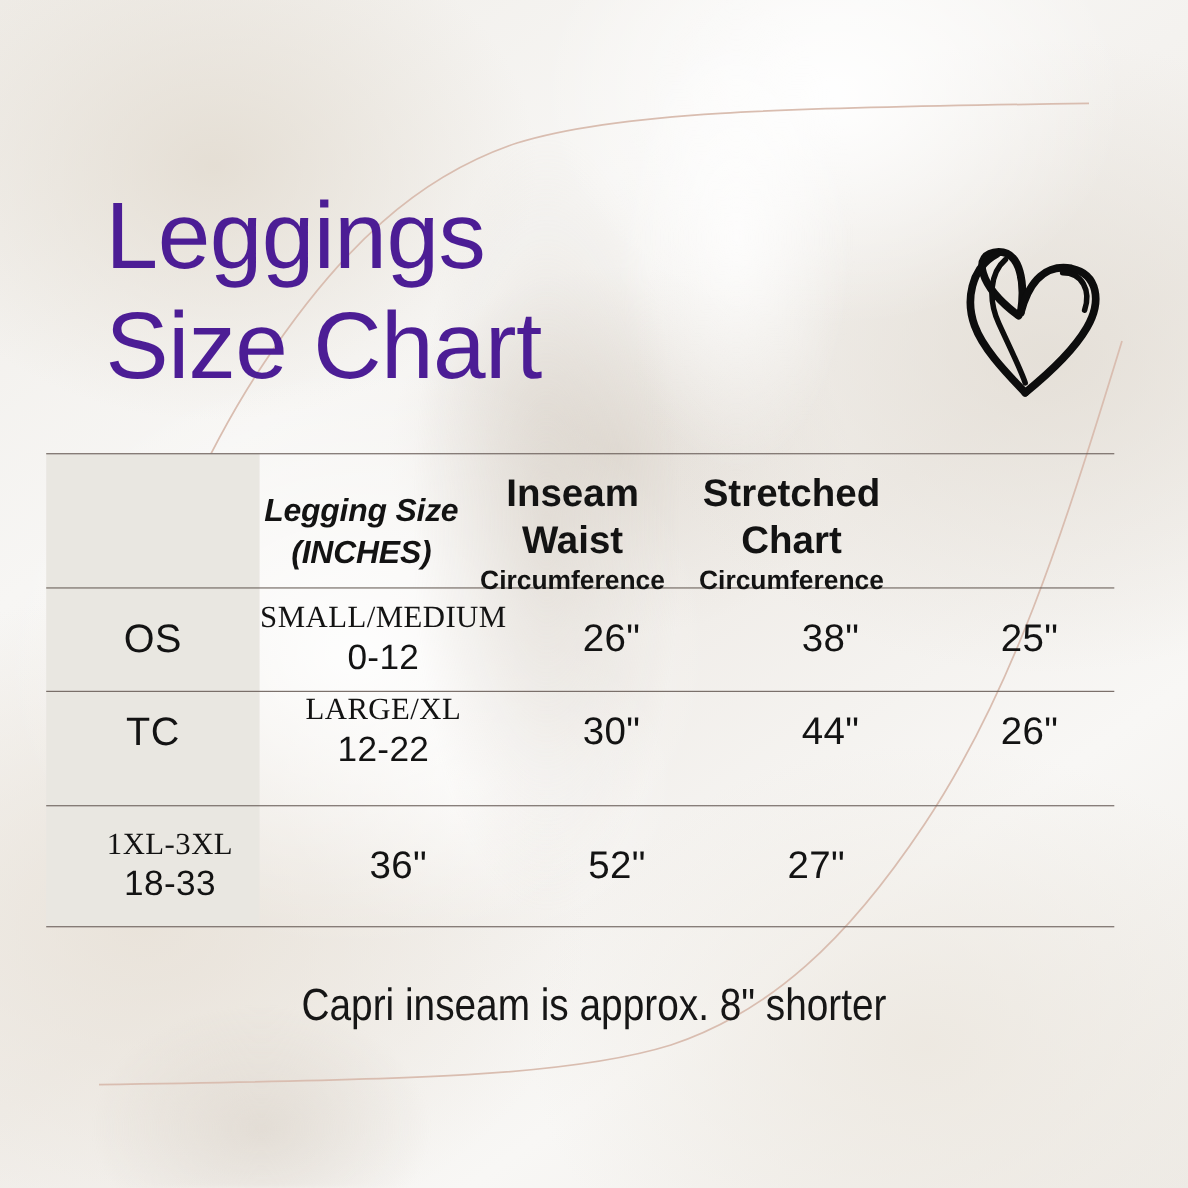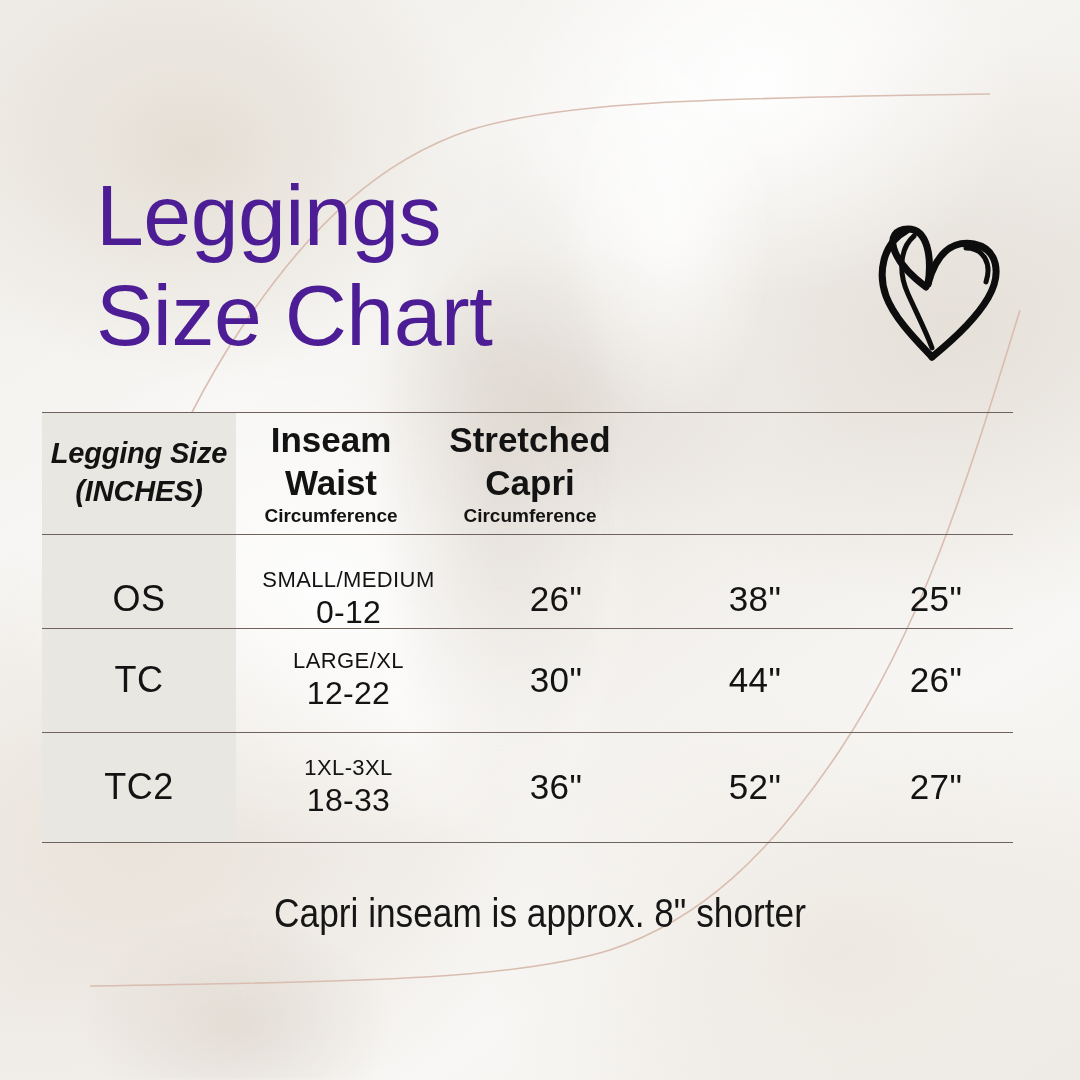--- a/index.html
+++ b/index.html
@@ -95,23 +95,23 @@
   .rule.r3 { top: 320px; }
   .rule.r4 { top: 430px; }
 
   .row {
     position: absolute;
     left: 0;
     width: 971px;
     display: flex;
     align-items: center;
   }
-  .row.head { top: 0;     height: 122px; }
-  .row.d1   { top: 140px; height: 94px;  }
-  .row.d2   { top: 216px; height: 104px; }
+  .row.head { top: 12px;     height: 122px; justify-content: center; }
+  .row.d1   { top: 122px; height: 94px;  }
+  .row.d2   { top: 201px; height: 104px; }
   .row.d3   { top: 320px; height: 110px; }
 
   .cell {
     display: flex;
     flex-direction: column;
     align-items: center;
     justify-content: center;
     text-align: center;
     color: #131313;
   }
@@ -131,36 +131,37 @@
     letter-spacing: -0.2px;
   }
   .h-bold {
     font-weight: 700;
     font-size: 35px;
     line-height: 1.22;
     white-space: pre-line;
   }
   .h-sub {
     font-weight: 700;
-    font-size: 19px;
+    font-size: 24px;
     line-height: 1.1;
     margin-top: 2px;
   }
 
   
   .d-size {
     font-weight: 300;
     font-size: 36px;
     letter-spacing: 0.5px;
   }
   .d-fits-small {
     font-weight: 300;
-    font-size: 22px;
+    font-size: 28px;
     letter-spacing: 0.4px;
     margin-bottom: 1px;
+    font-family: Liberation Serif, serif;
   }
   .d-fits-big {
     font-weight: 300;
     font-size: 32px;
     letter-spacing: 0.3px;
   }
   .d-meas {
     font-weight: 300;
     font-size: 35px;
     letter-spacing: 0.3px;
@@ -217,21 +218,21 @@
       <span class="h-size">Legging Size
 (INCHES)</span>
     </div>
     <div class="cell c3">
       <span class="h-bold">Inseam
 Waist</span>
       <span class="h-sub">Circumference</span>
     </div>
     <div class="cell c4">
       <span class="h-bold">Stretched
-Capri</span>
+Chart</span>
       <span class="h-sub">Circumference</span>
     </div>
   </div>
 
   <div class="row d1">
     <div class="cell c1">
       <span class="d-size">OS</span>
     </div>
     <div class="cell c2">
       <span class="d-fits-small">SMALL/MEDIUM</span>
@@ -261,23 +262,20 @@
     </div>
     <div class="cell c4">
       <span class="d-meas">44"</span>
     </div>
     <div class="cell c5">
       <span class="d-meas">26"</span>
     </div>
   </div>
 
   <div class="row d3">
-    <div class="cell c1">
-      <span class="d-size">TC2</span>
-    </div>
     <div class="cell c2">
       <span class="d-fits-small">1XL-3XL</span>
       <span class="d-fits-big">18-33</span>
     </div>
     <div class="cell c3">
       <span class="d-meas">36"</span>
     </div>
     <div class="cell c4">
       <span class="d-meas">52"</span>
     </div>

